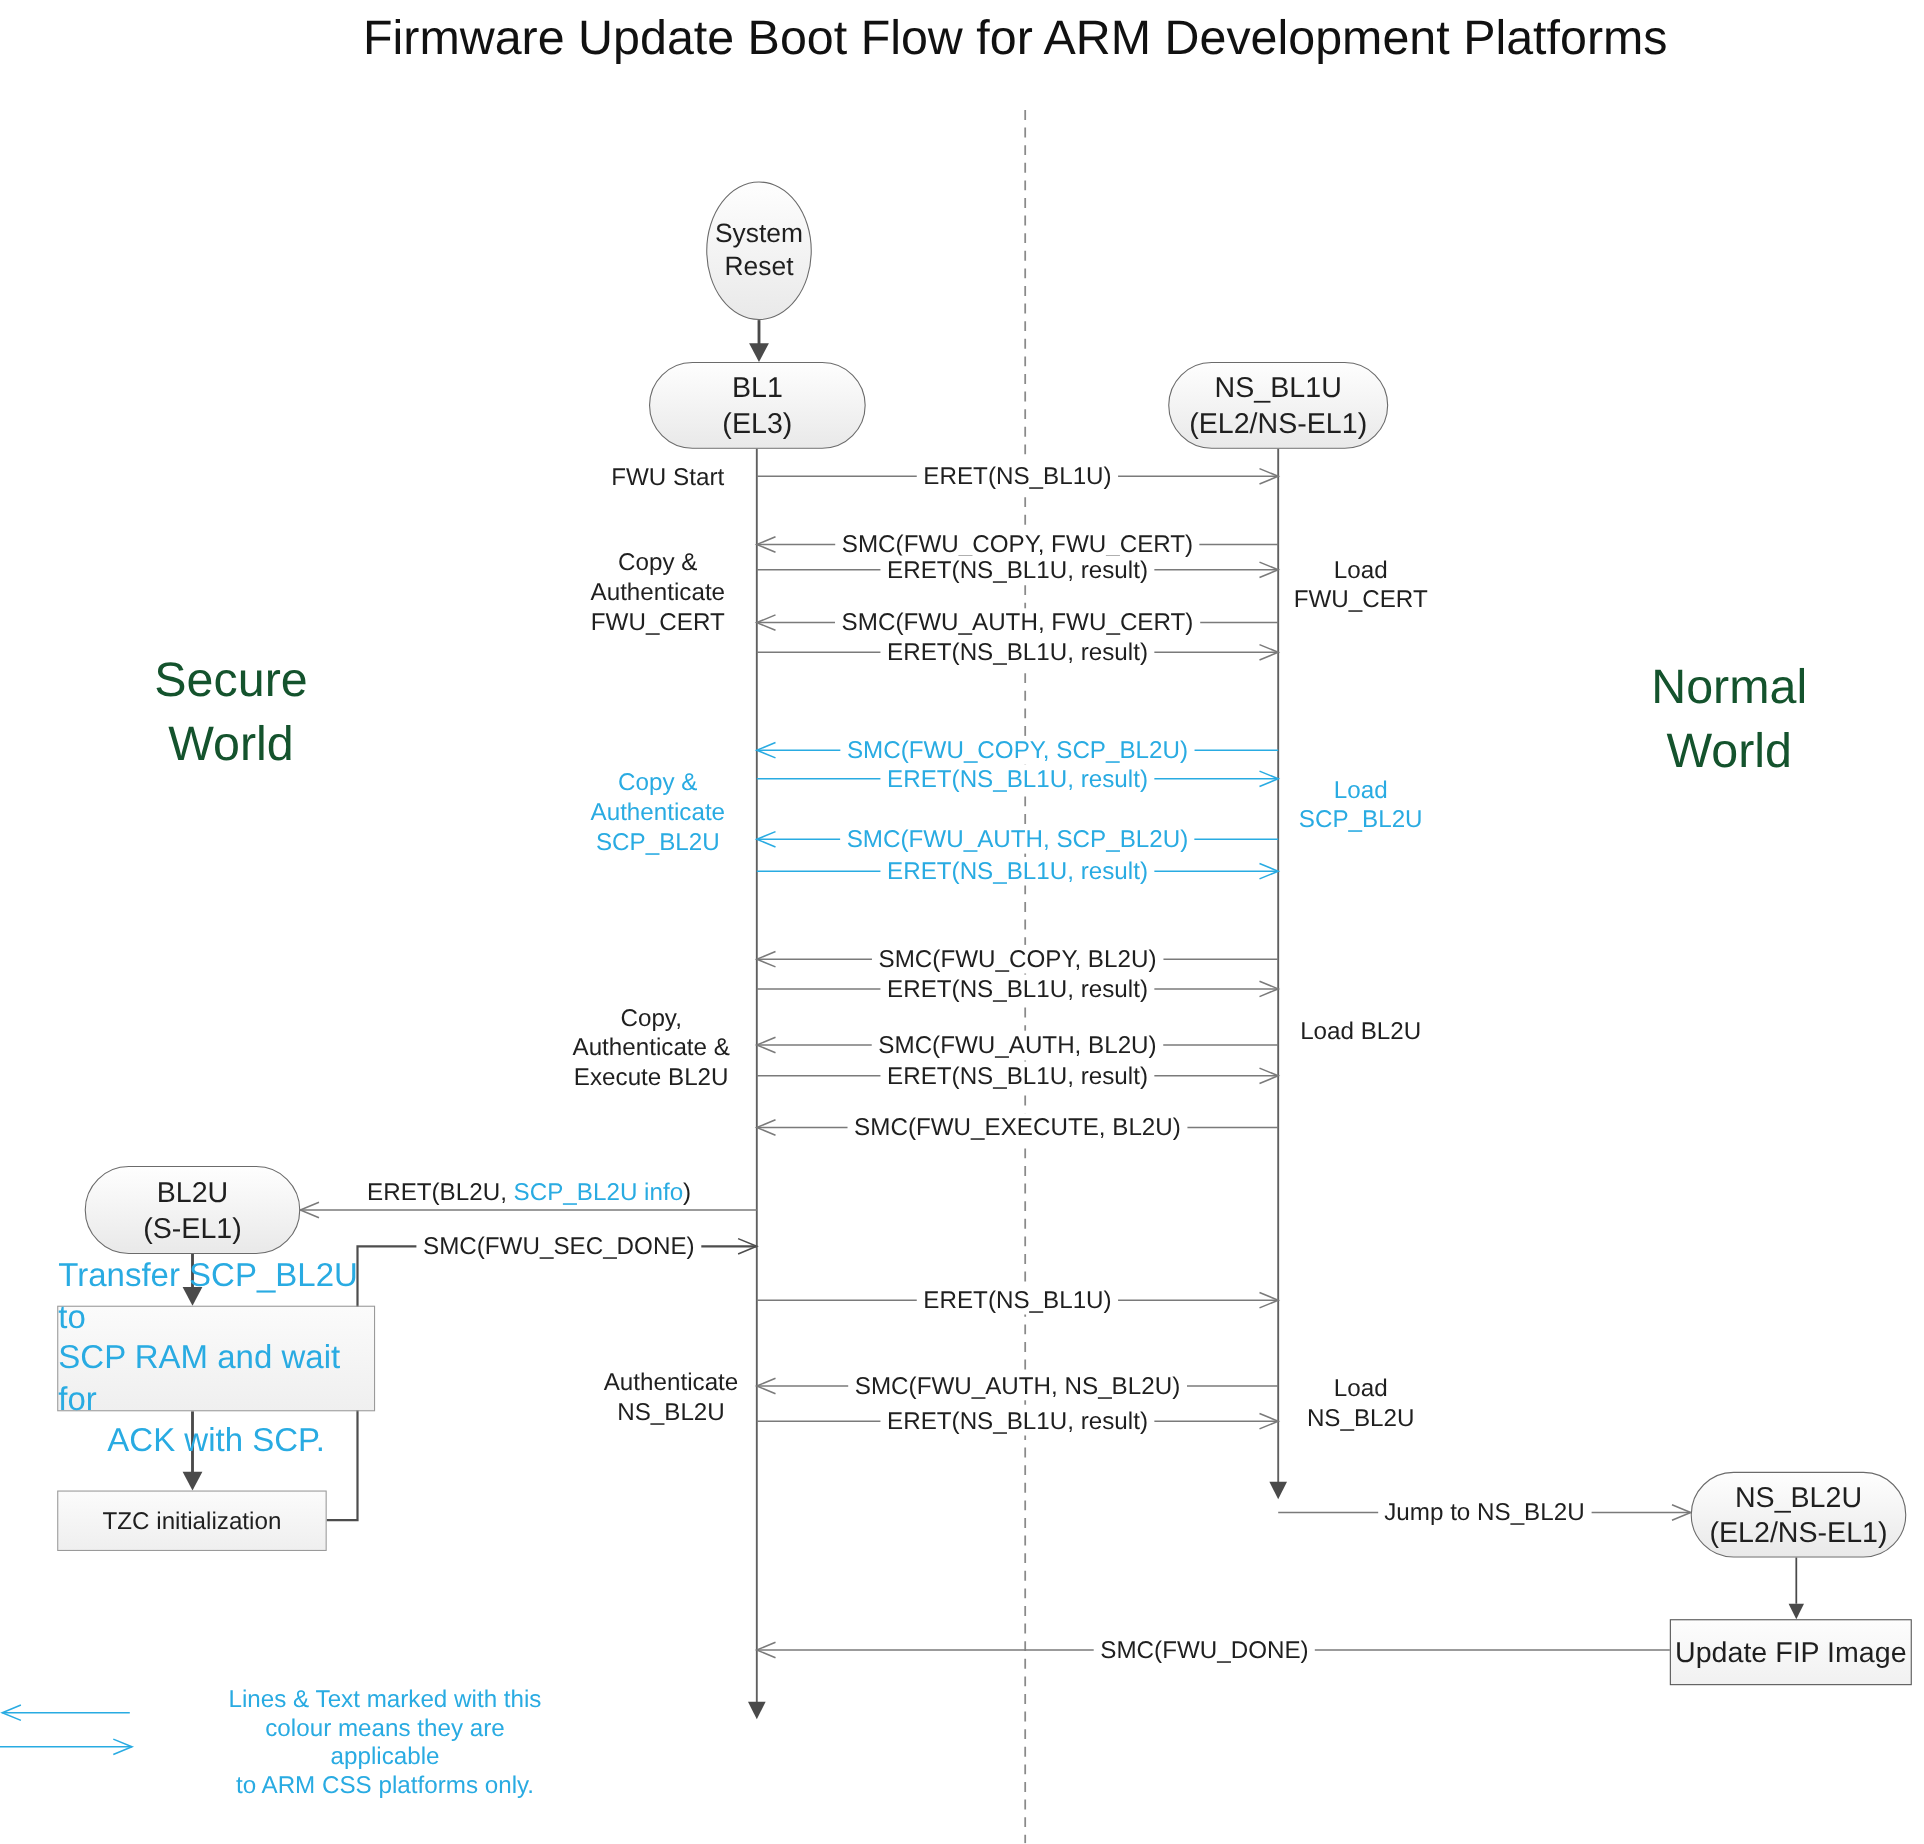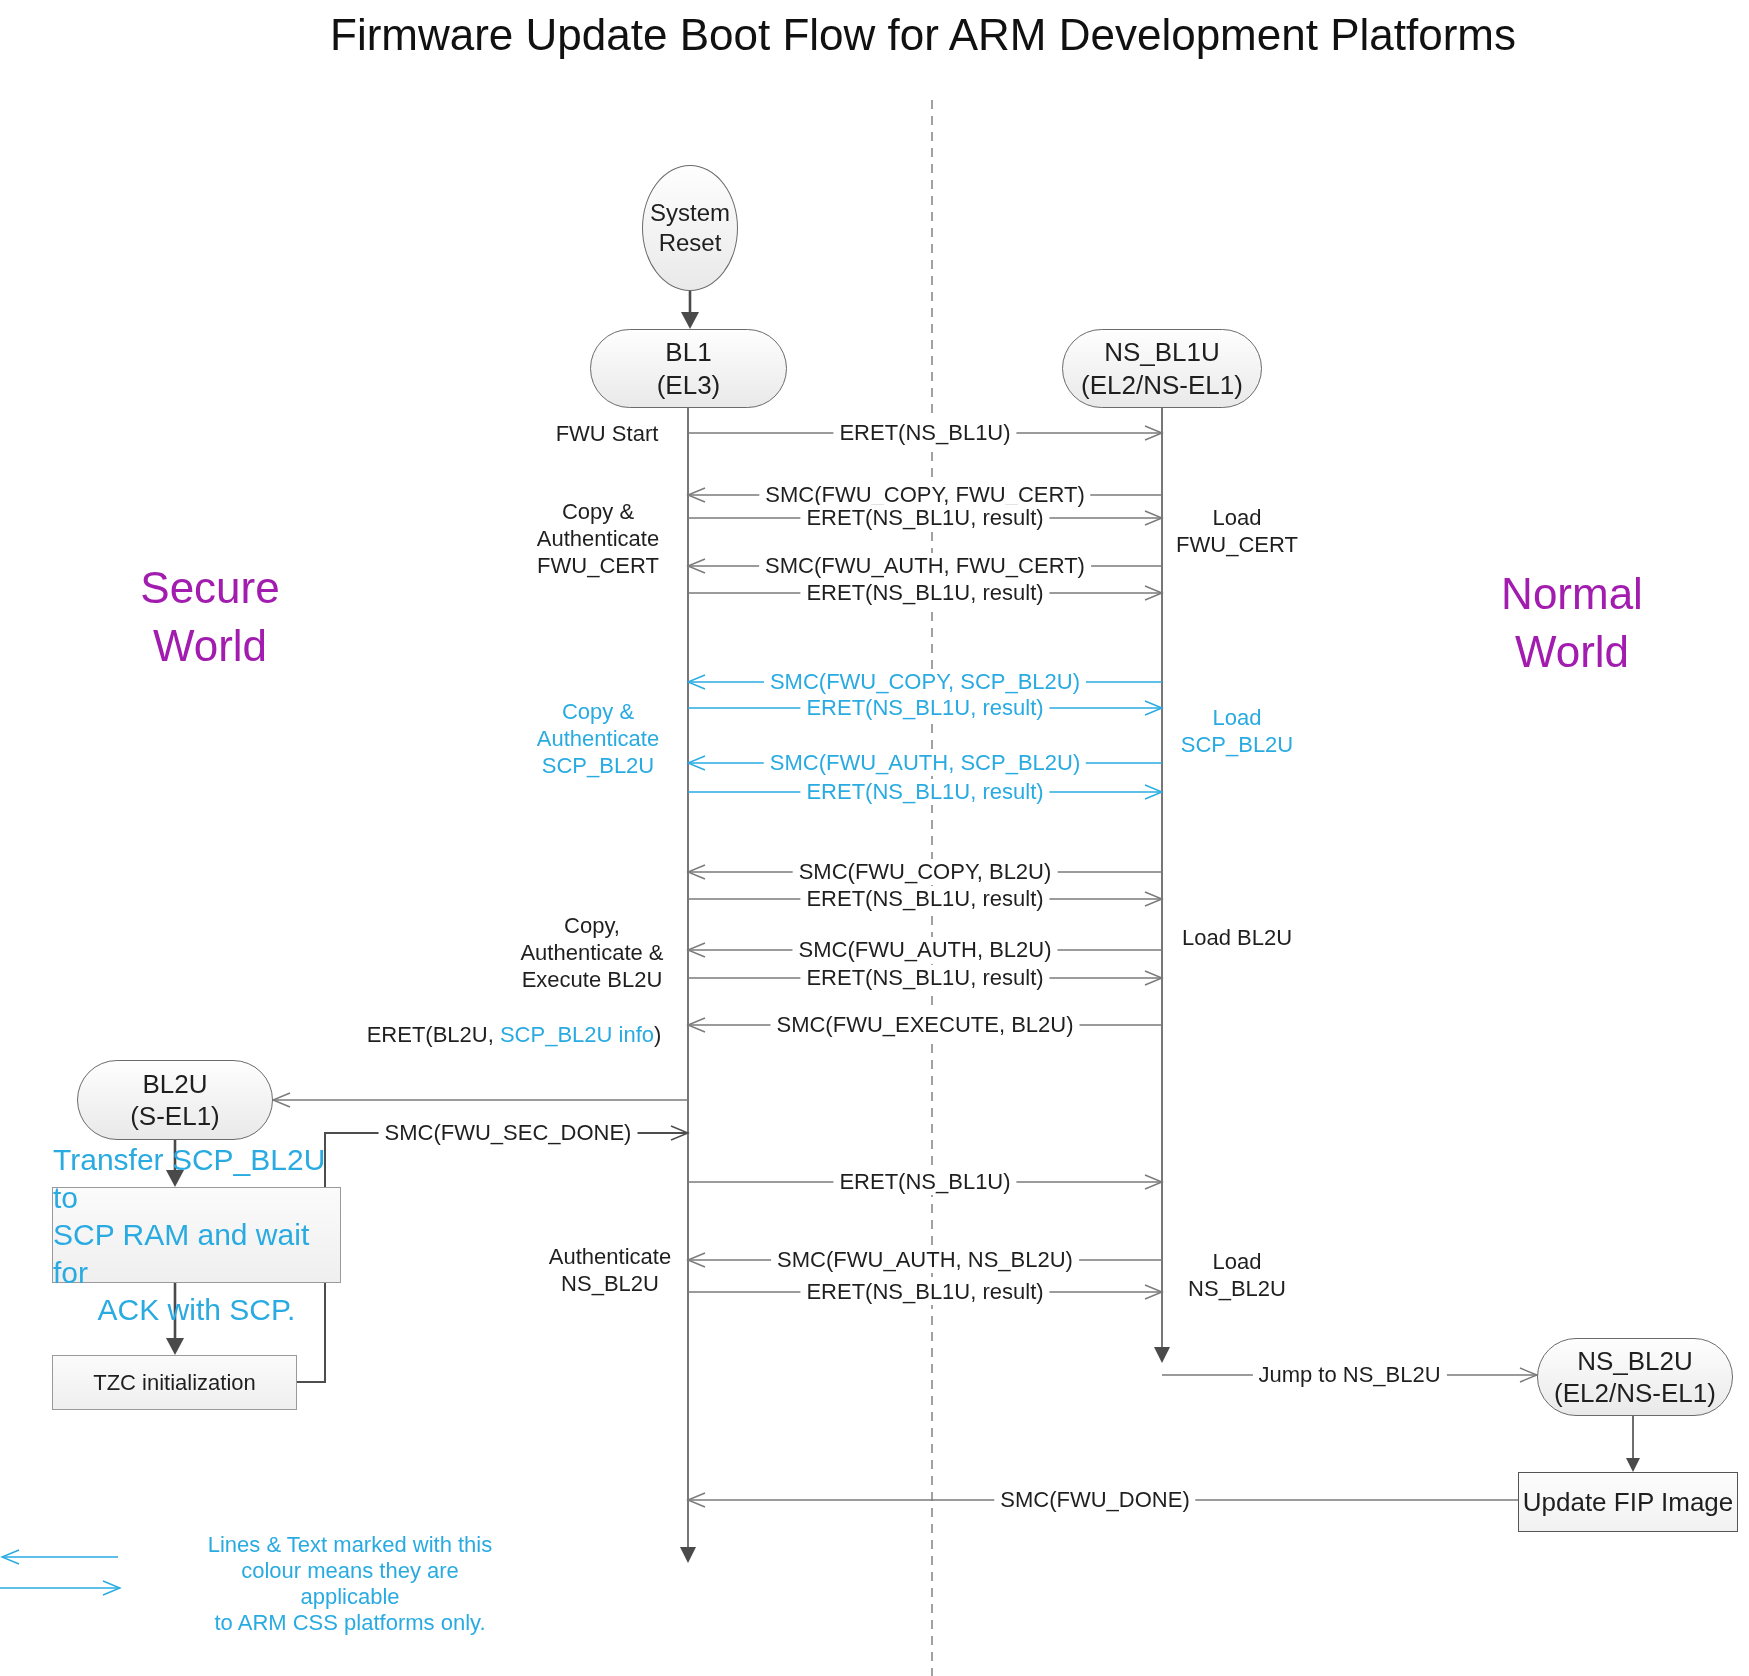--- a/index.html
+++ b/index.html
@@ -7,22 +7,23 @@
     position:relative;width:1749px;height:1676px;background:#ffffff;overflow:hidden;
     font-family:"Liberation Sans", sans-serif;color:#1f1f1f;
   }
   #lines-layer{position:absolute;left:0;top:0;width:1749px;height:1676px;z-index:1;}
   .layer{position:absolute;left:0;top:0;width:100%;height:100%;z-index:2;}
   .title{
     position:absolute;left:330px;top:10px;width:1060px;text-align:right;
     font-size:44px;color:#111;white-space:nowrap;z-index:3;
   }
   .world-label{
-    position:absolute;z-index:3;text-align:center;font-size:44px;color:#a21caf;line-height:58px;
+    position:absolute;z-index:3;text-align:center;font-size:44px;color:#14532d;line-height:58px;
     transform:translate(-50%,-50%);
+    margin-top:31px;
   }
   .node{
     position:absolute;display:flex;flex-direction:column;align-items:center;justify-content:center;
     background:linear-gradient(#fefefe,#e9e9e9);border:1.4px solid #6b6b6b;box-sizing:border-box;
     text-align:left;z-index:2;line-height:1.25;
   }
   .node.ellipse{border-radius:50%;}
   .node.stadium{border-radius:46px;}
   .node.rect{border:1.2px solid #9a9a9a;background:linear-gradient(#fbfbfb,#efefef);}
   .node.rect2{border:1.6px solid #555555;background:linear-gradient(#fdfdfd,#f1f1f1);}
@@ -158,21 +159,21 @@
       <div class="msg-label" style="left: 925px; top: 593px;">ERET(NS_BL1U, result)</div>
       <div class="msg-label cyan" style="left: 925px; top: 682px;">SMC(FWU_COPY, SCP_BL2U)</div>
       <div class="msg-label cyan" style="left: 925px; top: 708px;">ERET(NS_BL1U, result)</div>
       <div class="msg-label cyan" style="left: 925px; top: 763px;">SMC(FWU_AUTH, SCP_BL2U)</div>
       <div class="msg-label cyan" style="left: 925px; top: 792px;">ERET(NS_BL1U, result)</div>
       <div class="msg-label" style="left: 925px; top: 872px;">SMC(FWU_COPY, BL2U)</div>
       <div class="msg-label" style="left: 925px; top: 899px;">ERET(NS_BL1U, result)</div>
       <div class="msg-label" style="left: 925px; top: 950px;">SMC(FWU_AUTH, BL2U)</div>
       <div class="msg-label" style="left: 925px; top: 978px;">ERET(NS_BL1U, result)</div>
       <div class="msg-label" style="left: 925px; top: 1025px;">SMC(FWU_EXECUTE, BL2U)</div>
-      <div class="msg-label" style="left: 481px; top: 1035px; margin-left: 33px;"><span>ERET(BL2U, </span><span class="cyan">SCP_BL2U info</span><span>)</span></div>
+      <div class="msg-label" style="left: 481px; top: 1084px;"><span>ERET(BL2U, </span><span class="cyan">SCP_BL2U info</span><span>)</span></div>
       <div class="msg-label" style="left: 925px; top: 1182px;">ERET(NS_BL1U)</div>
       <div class="msg-label" style="left: 925px; top: 1260px;">SMC(FWU_AUTH, NS_BL2U)</div>
       <div class="msg-label" style="left: 925px; top: 1292px;">ERET(NS_BL1U, result)</div>
       <div class="msg-label" style="left: 1349.5px; top: 1375px;">Jump to NS_BL2U</div>
       <div class="msg-label" style="left: 1095px; top: 1500px;">SMC(FWU_DONE)</div>
       <div class="msg-label" style="left: 508px; top: 1133px;">SMC(FWU_SEC_DONE)</div>
       <div class="side-label" style="left: 607px; top: 433px;">
         <div>FWU Start</div>
       </div>
       <div class="side-label" style="left: 598px; top: 538px;">

